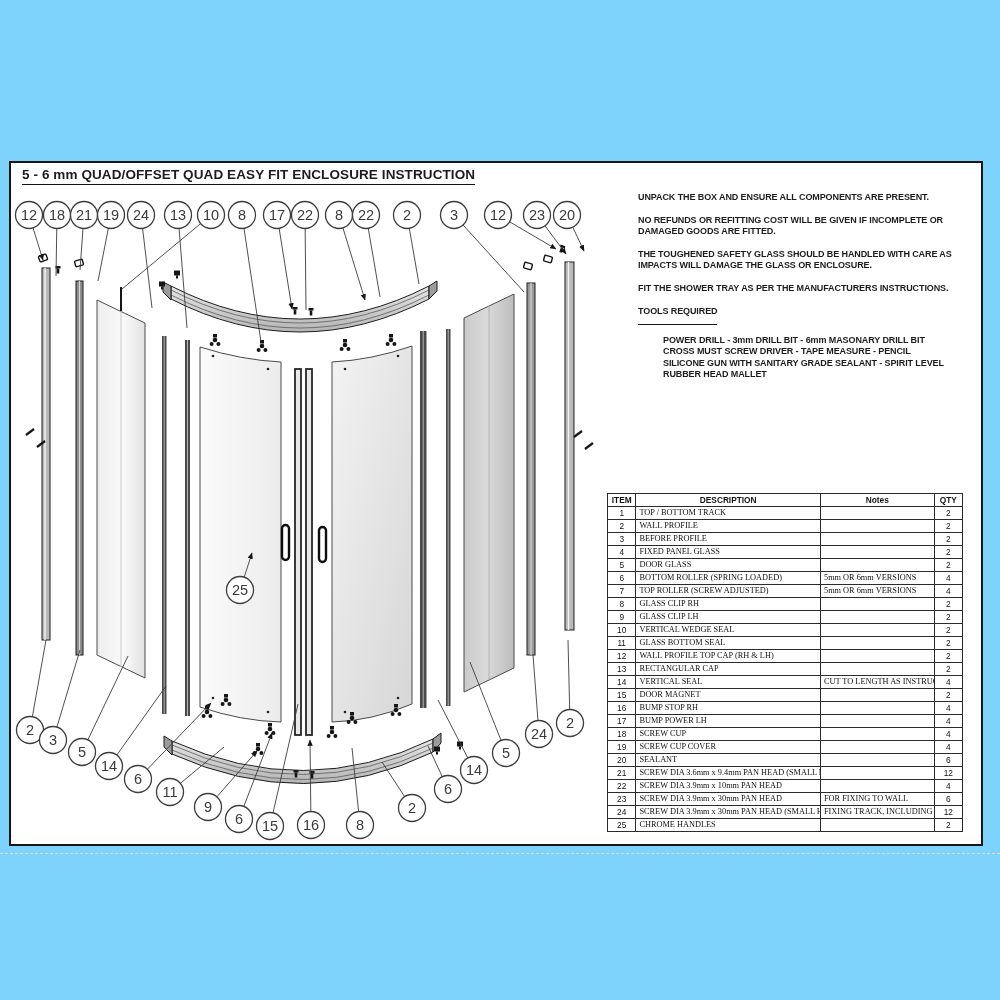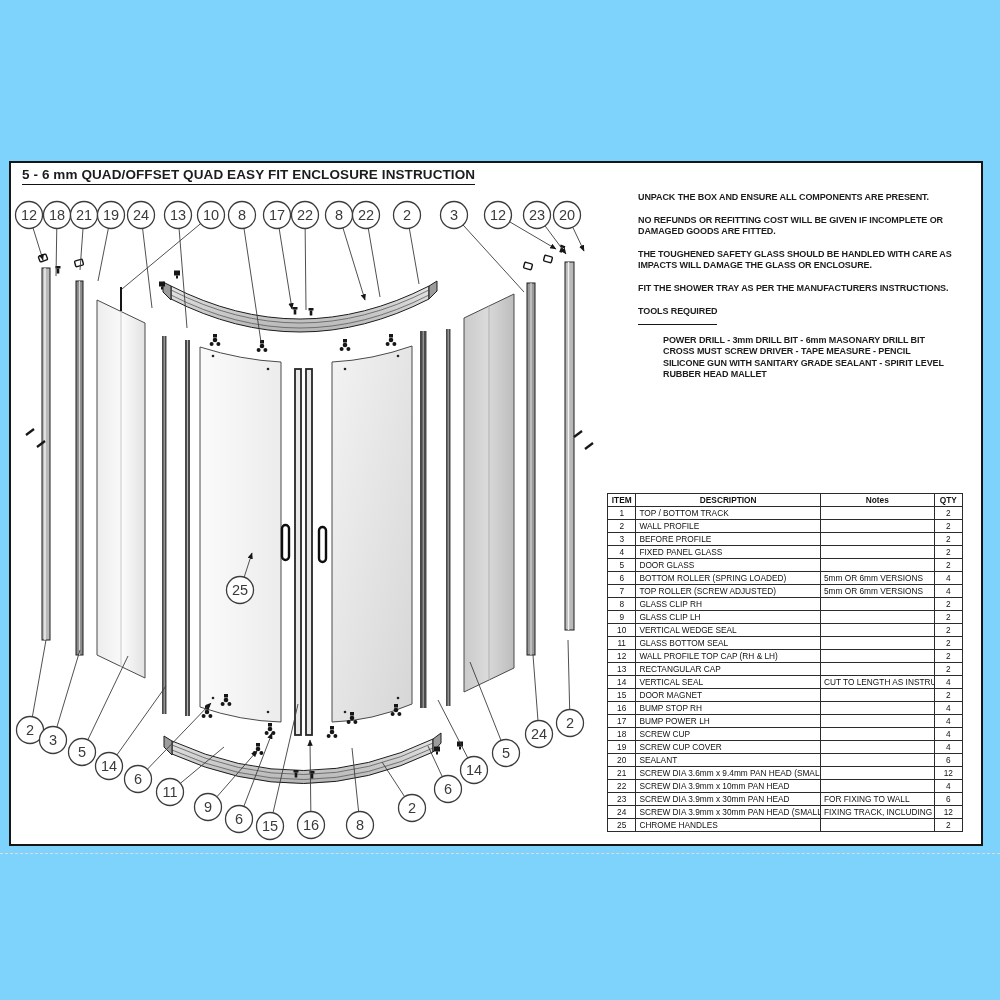--- a/index.html
+++ b/index.html
@@ -19,21 +19,21 @@
   .tools-heading{display:inline-block;margin:1px 0 10px 0;border-bottom:1.2px solid #161616;
         padding-bottom:6px;font-weight:700;}
   .tools-lines div{margin:0;padding-left:25px;}
   
   .parts-table{position:absolute;left:607px;top:493px;width:356px;border-collapse:collapse;
         font-size:8.3px;font-weight:500;color:#111;table-layout:fixed;}
   .parts-table th,.parts-table td{border:1px solid #2b2b2b;padding:0 3px;line-height:12px;
         height:12px;overflow:hidden;white-space:nowrap;}
   .parts-table th{font-weight:600;text-align:center;}
   .parts-table td.c0,.parts-table td.c3{text-align:center;}
-  .parts-table td.c1,.parts-table td.c2{text-align:left;}
+  .parts-table td.c1,.parts-table td.c2{text-align:left;font-family:Liberation Serif, serif;}
   .col-item{width:28px;}.col-desc{width:182px;}.col-notes{width:112px;}.col-qty{width:28px;}
   
   .diagram{position:absolute;left:9px;top:159px;width:630px;height:690px;}
   .leader{stroke:#3c3c3c;stroke-width:0.9;fill:none;}
   .callout-circle{fill:#ffffff;stroke:#3c3c3c;stroke-width:1.3;}
   .callout-num{font-family:"Liberation Sans",sans-serif;font-size:14.5px;fill:#3a3a3a;
         text-anchor:middle;}
   .outline{stroke:#4a4a4a;stroke-width:1;}
   .dark-edge{stroke:#1d1d1d;stroke-width:1;}
 </style>

